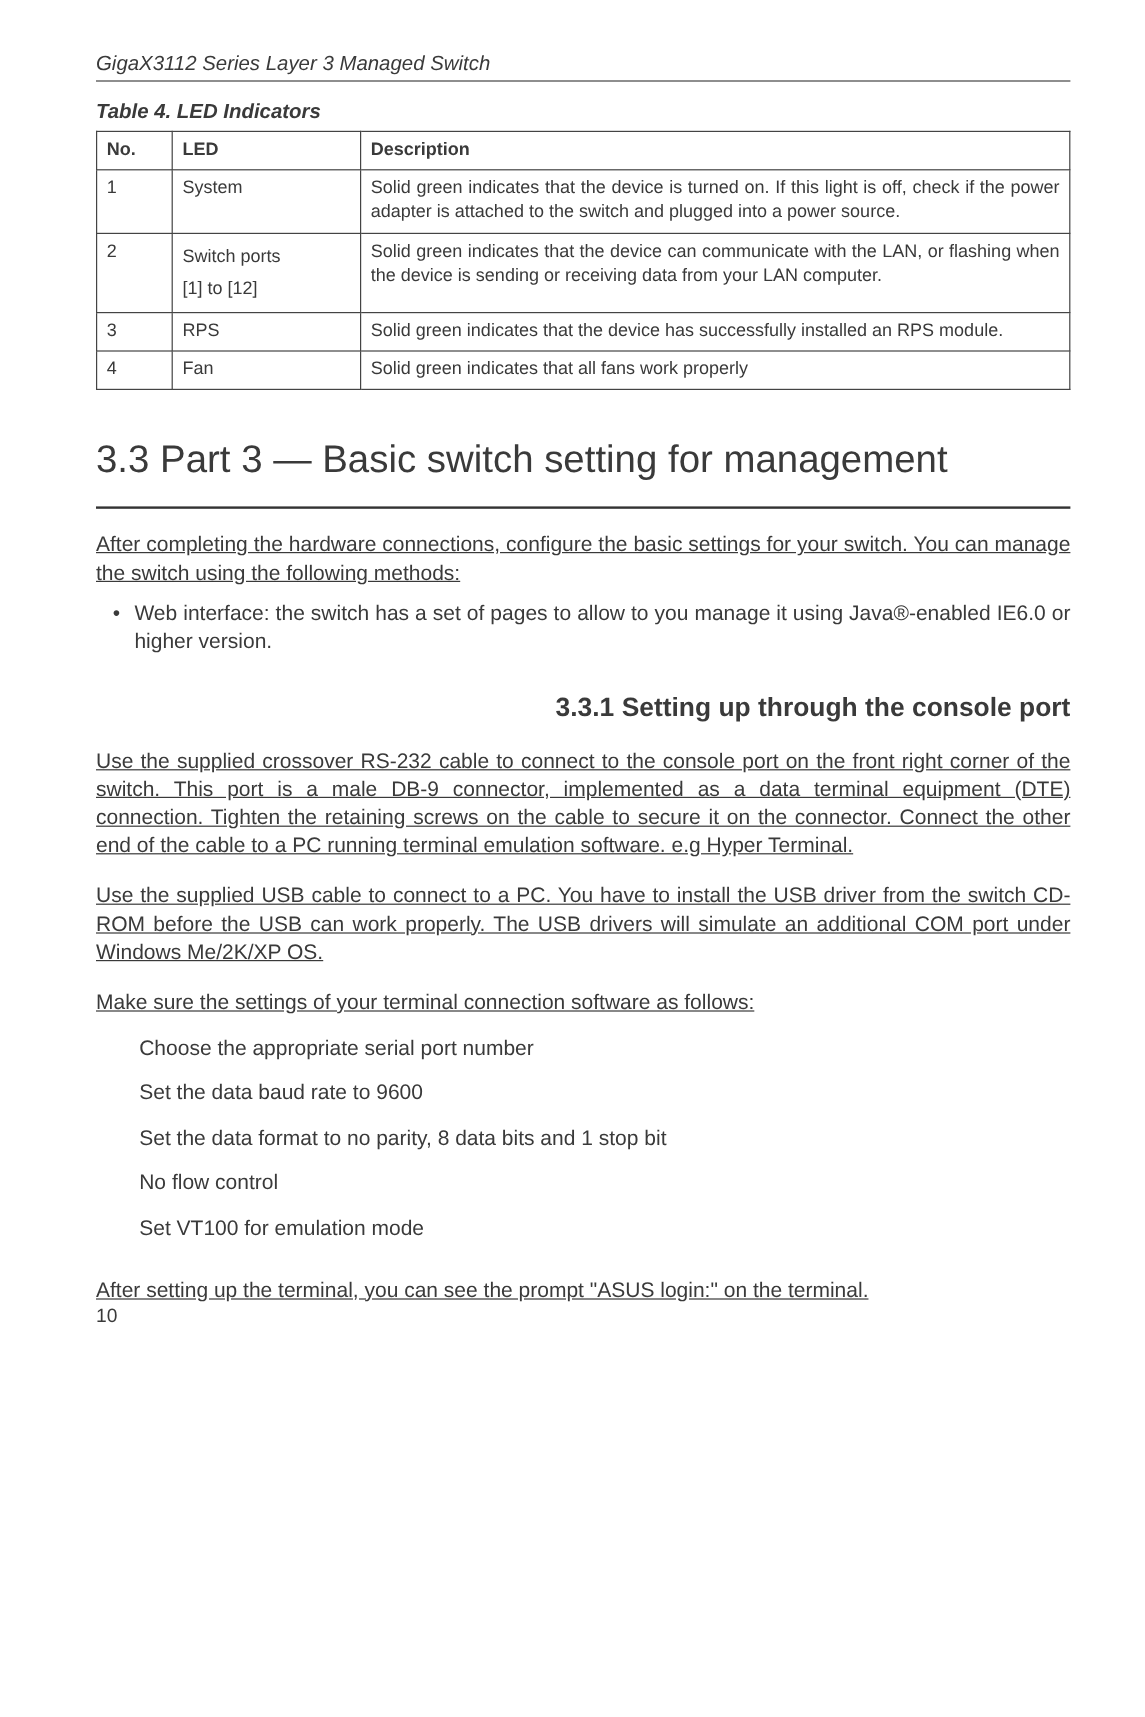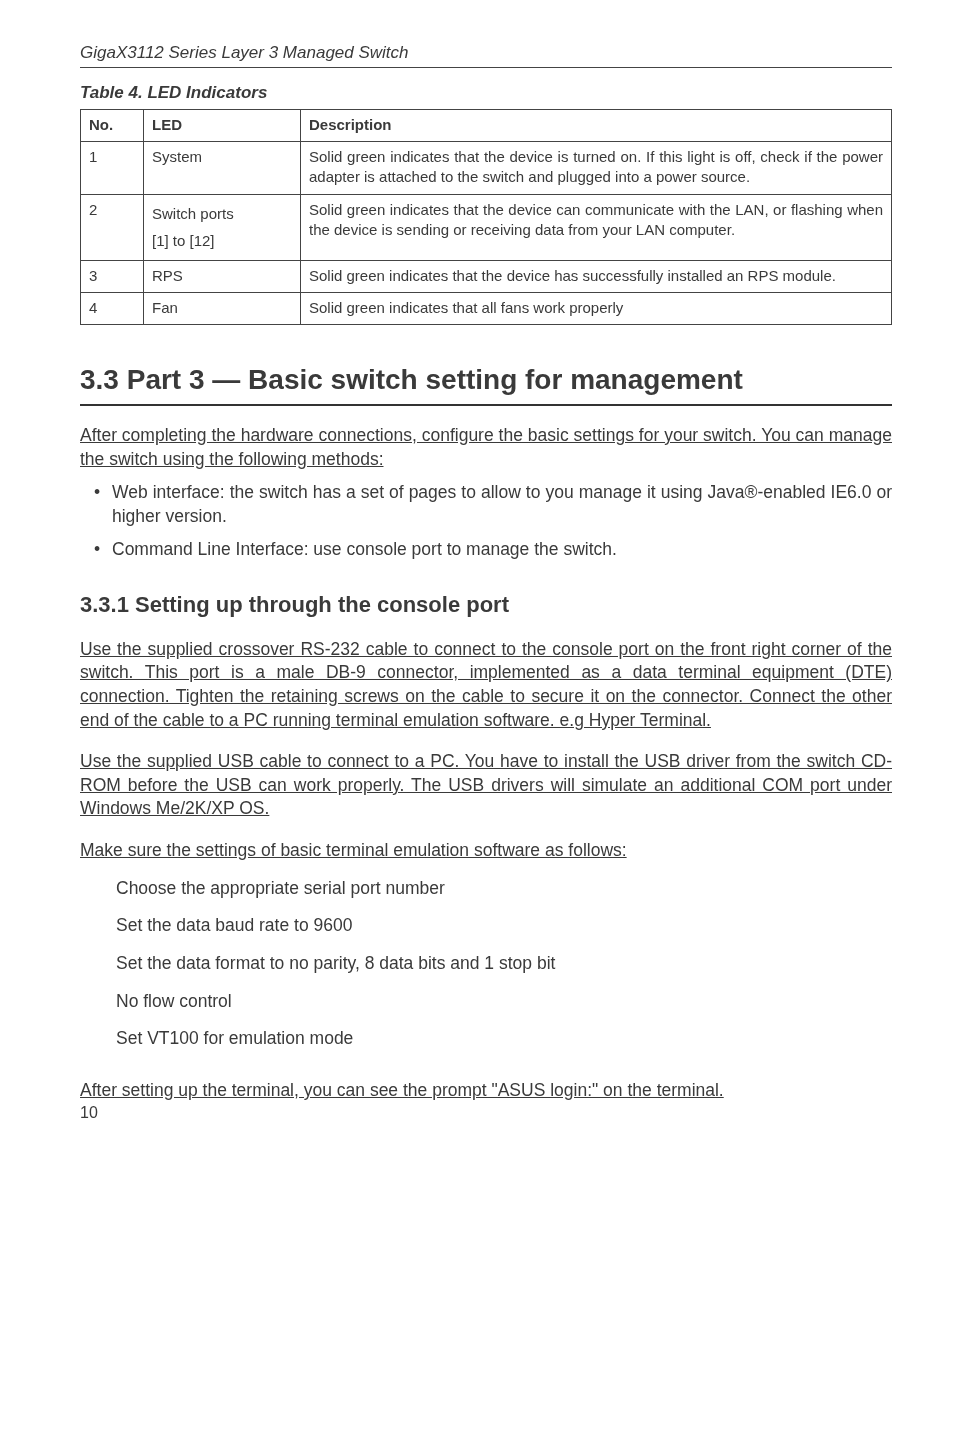--- a/index.html
+++ b/index.html
@@ -39,25 +39,25 @@
   th {
     font-weight: bold;
     background: #fff;
   }
   td.col-no { width: 46px; }
   td.col-led { width: 140px; }
   .td-desc { text-align: justify; }
   .sub-stack { line-height: 1.8; }
 
   h2.section-title {
-    font-size: 28px;
-    font-weight: bold;
+    font-size: 32px;
+    font-weight: normal;
     margin: 36px 0 0 0;
     border-bottom: 2.5px solid #333;
-    padding-bottom: 5px;
+    padding-bottom: 18px;
     font-family: Arial, Helvetica, sans-serif;
   }
   p.body {
     font-size: 17.5px;
     margin: 18px 0 0 0;
     text-align: justify;
     text-decoration: underline;
   }
   ul.bullets {
     list-style: none;
@@ -74,20 +74,21 @@
   ul.bullets li::before {
     content: "•";
     position: absolute;
     left: 14px;
     top: 0;
   }
   h3.subsection {
     font-size: 22px;
     font-weight: bold;
     margin: 28px 0 0 0;
+    text-align: right;
   }
   .indent-list {
     margin: 14px 0 0 0;
     font-size: 17.5px;
   }
   .indent-list div {
     padding-left: 36px;
     margin: 14px 0;
   }
   .page-num {
@@ -133,28 +134,27 @@
   </tr>
 </tbody>
   </table>
 
 <h2 class="section-title">3.3 Part 3 — Basic switch setting for management</h2>
 
 <p class="body">After completing the hardware connections, configure the basic settings for your switch. You can manage the switch using the following methods:</p>
 
 <ul class="bullets">
   <li>Web interface: the switch has a set of pages to allow to you manage it using Java®-enabled IE6.0 or higher version.</li>
-  <li>Command Line Interface: use console port to manage the switch.</li>
 </ul>
 
 <h3 class="subsection">3.3.1    Setting up through the console port</h3>
 
 <p class="body">Use the supplied crossover RS-232 cable to connect to the console port on the front right corner of the switch. This port is a male DB-9 connector, implemented as a data terminal equipment (DTE) connection. Tighten the retaining screws on the cable to secure it on the connector. Connect the other end of the cable to a PC running terminal emulation software. e.g Hyper Terminal.</p>
 <p class="body">Use the supplied USB cable to connect to a PC. You have to install the USB driver from the switch CD-ROM before the USB can work properly. The USB drivers will simulate an additional COM port under Windows Me/2K/XP OS.</p>
-<p class="body" style="text-align:left">Make sure the settings of basic terminal emulation software as follows:</p>
+<p class="body" style="text-align:left">Make sure the settings of your terminal connection software as follows:</p>
 
 <div class="indent-list">
   <div>Choose the appropriate serial port number</div>
   <div>Set the data baud rate to 9600</div>
   <div>Set the data format to no parity, 8 data bits and 1 stop bit</div>
   <div>No flow control</div>
   <div>Set VT100 for emulation mode</div>
 </div>
 
 <p class="body" style="text-align:left;margin-top:28px">After setting up the terminal, you can see the prompt "ASUS login:" on the terminal.</p>

